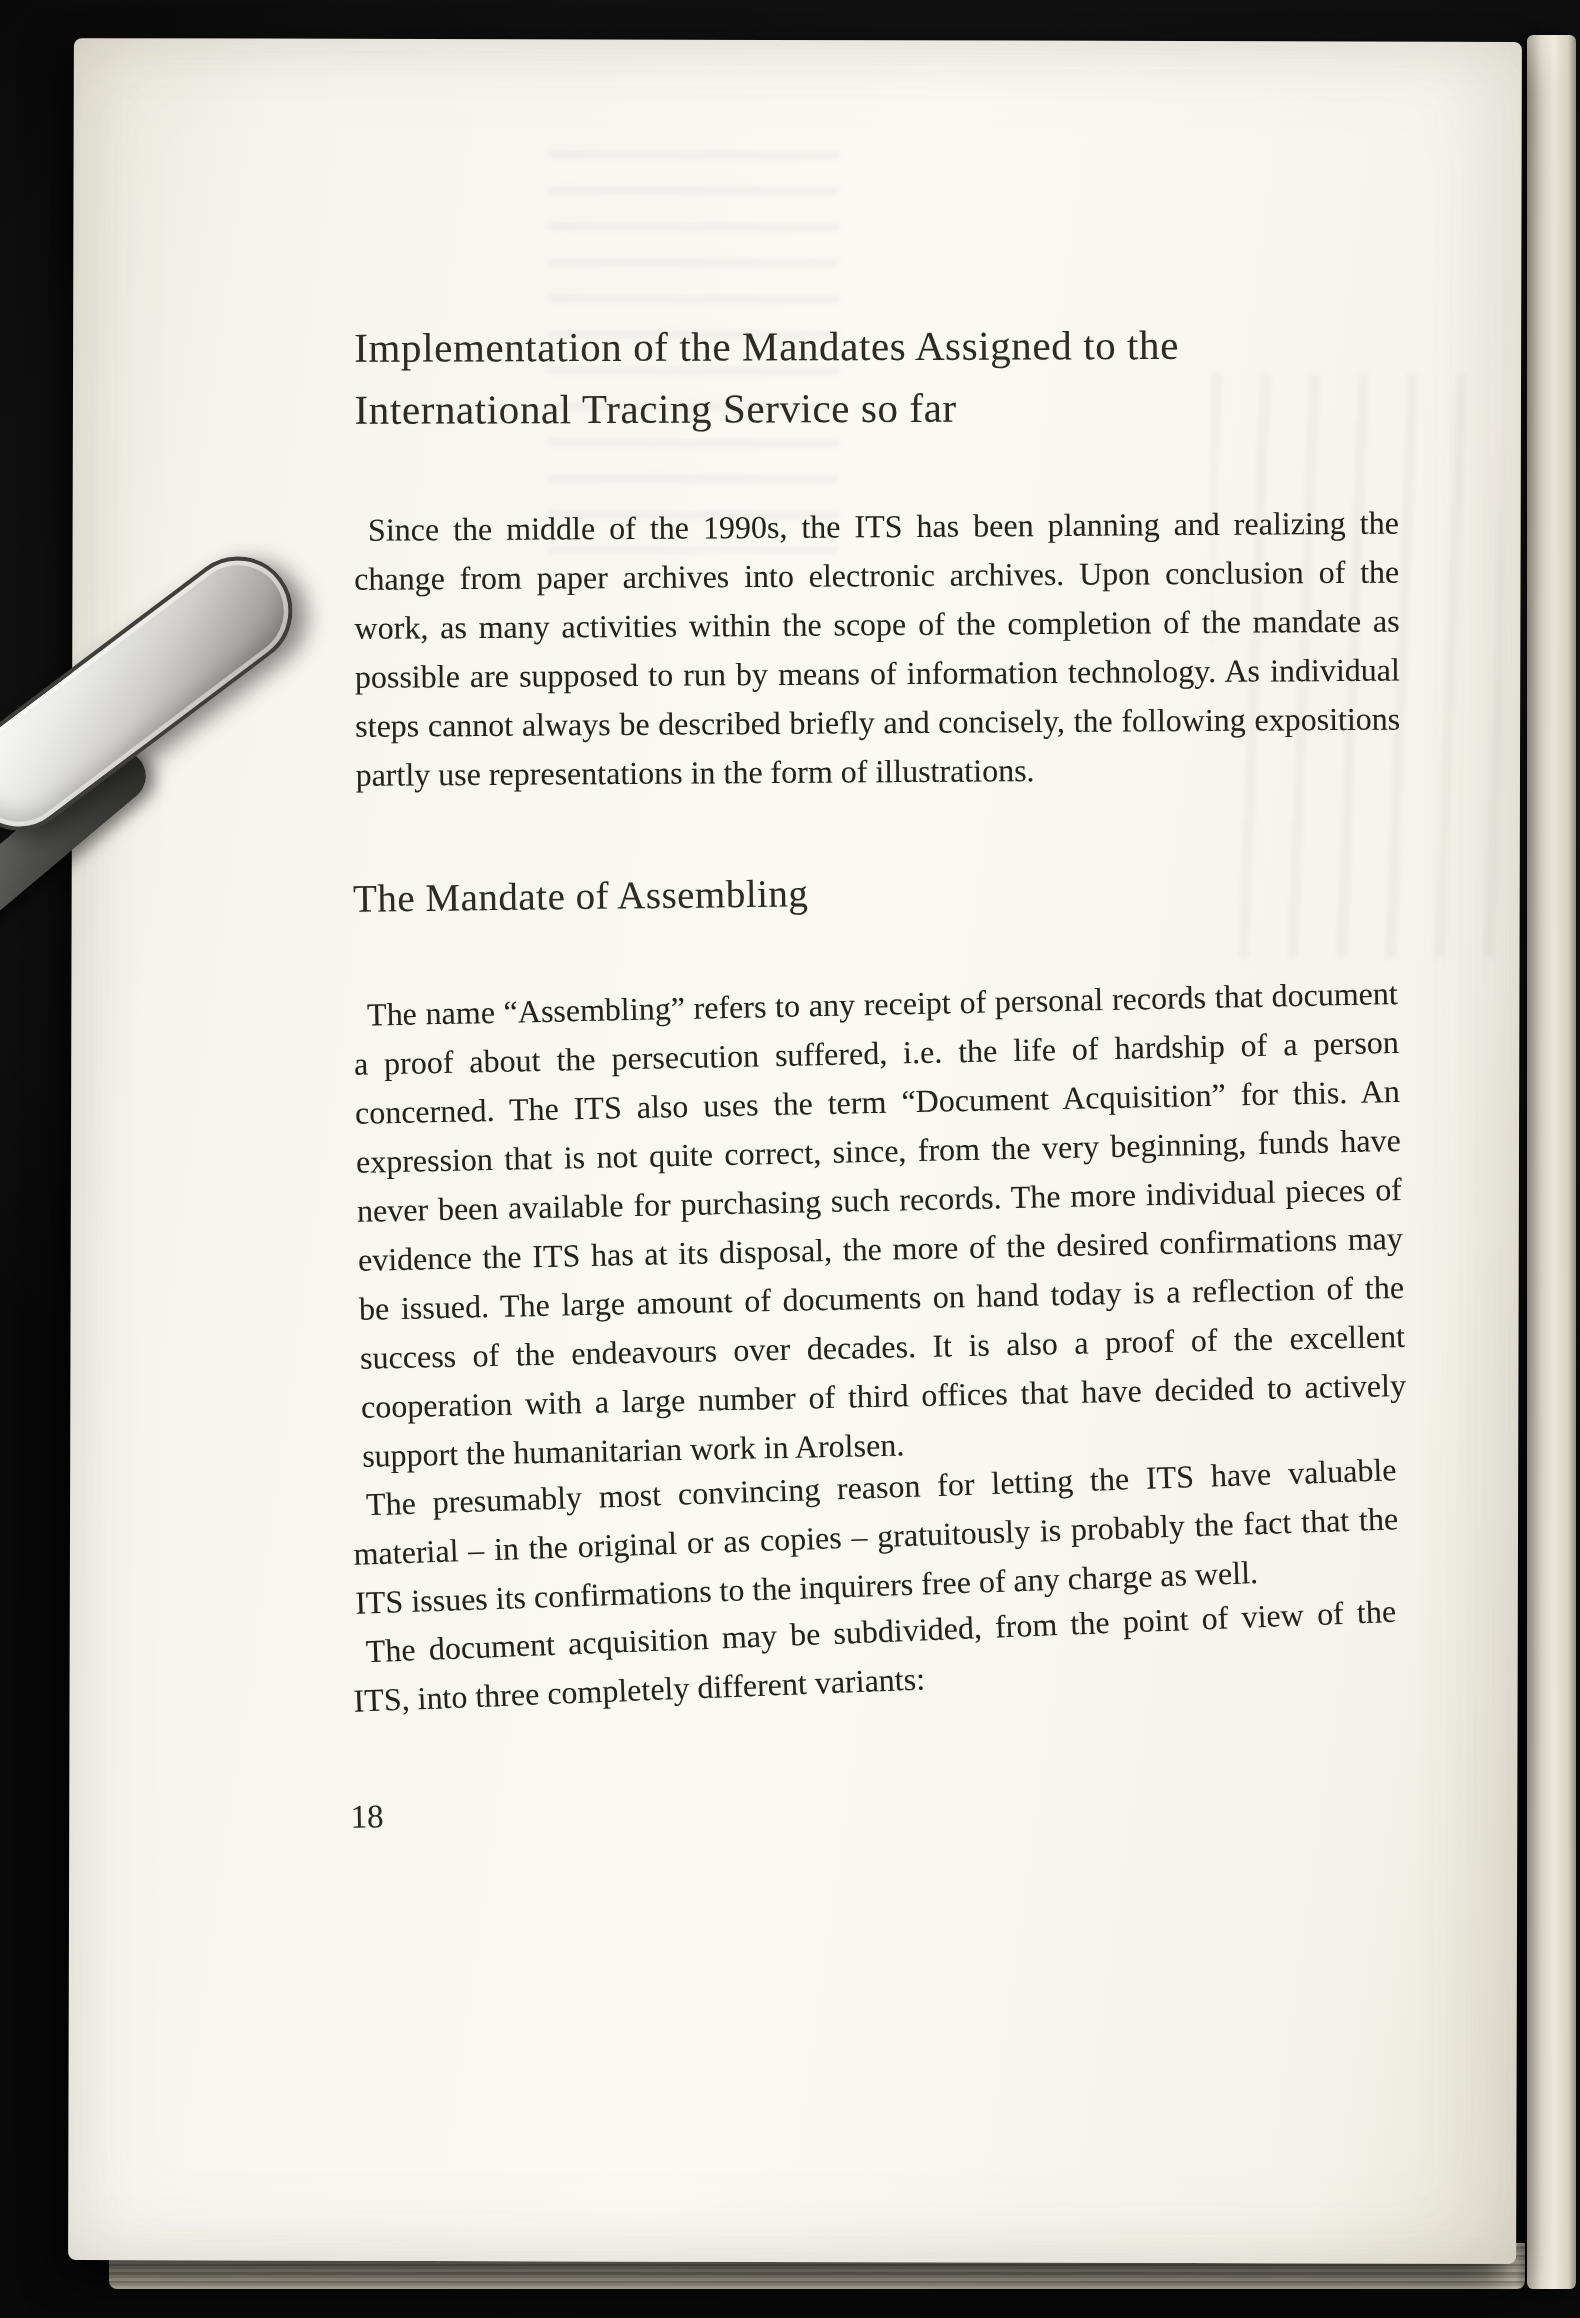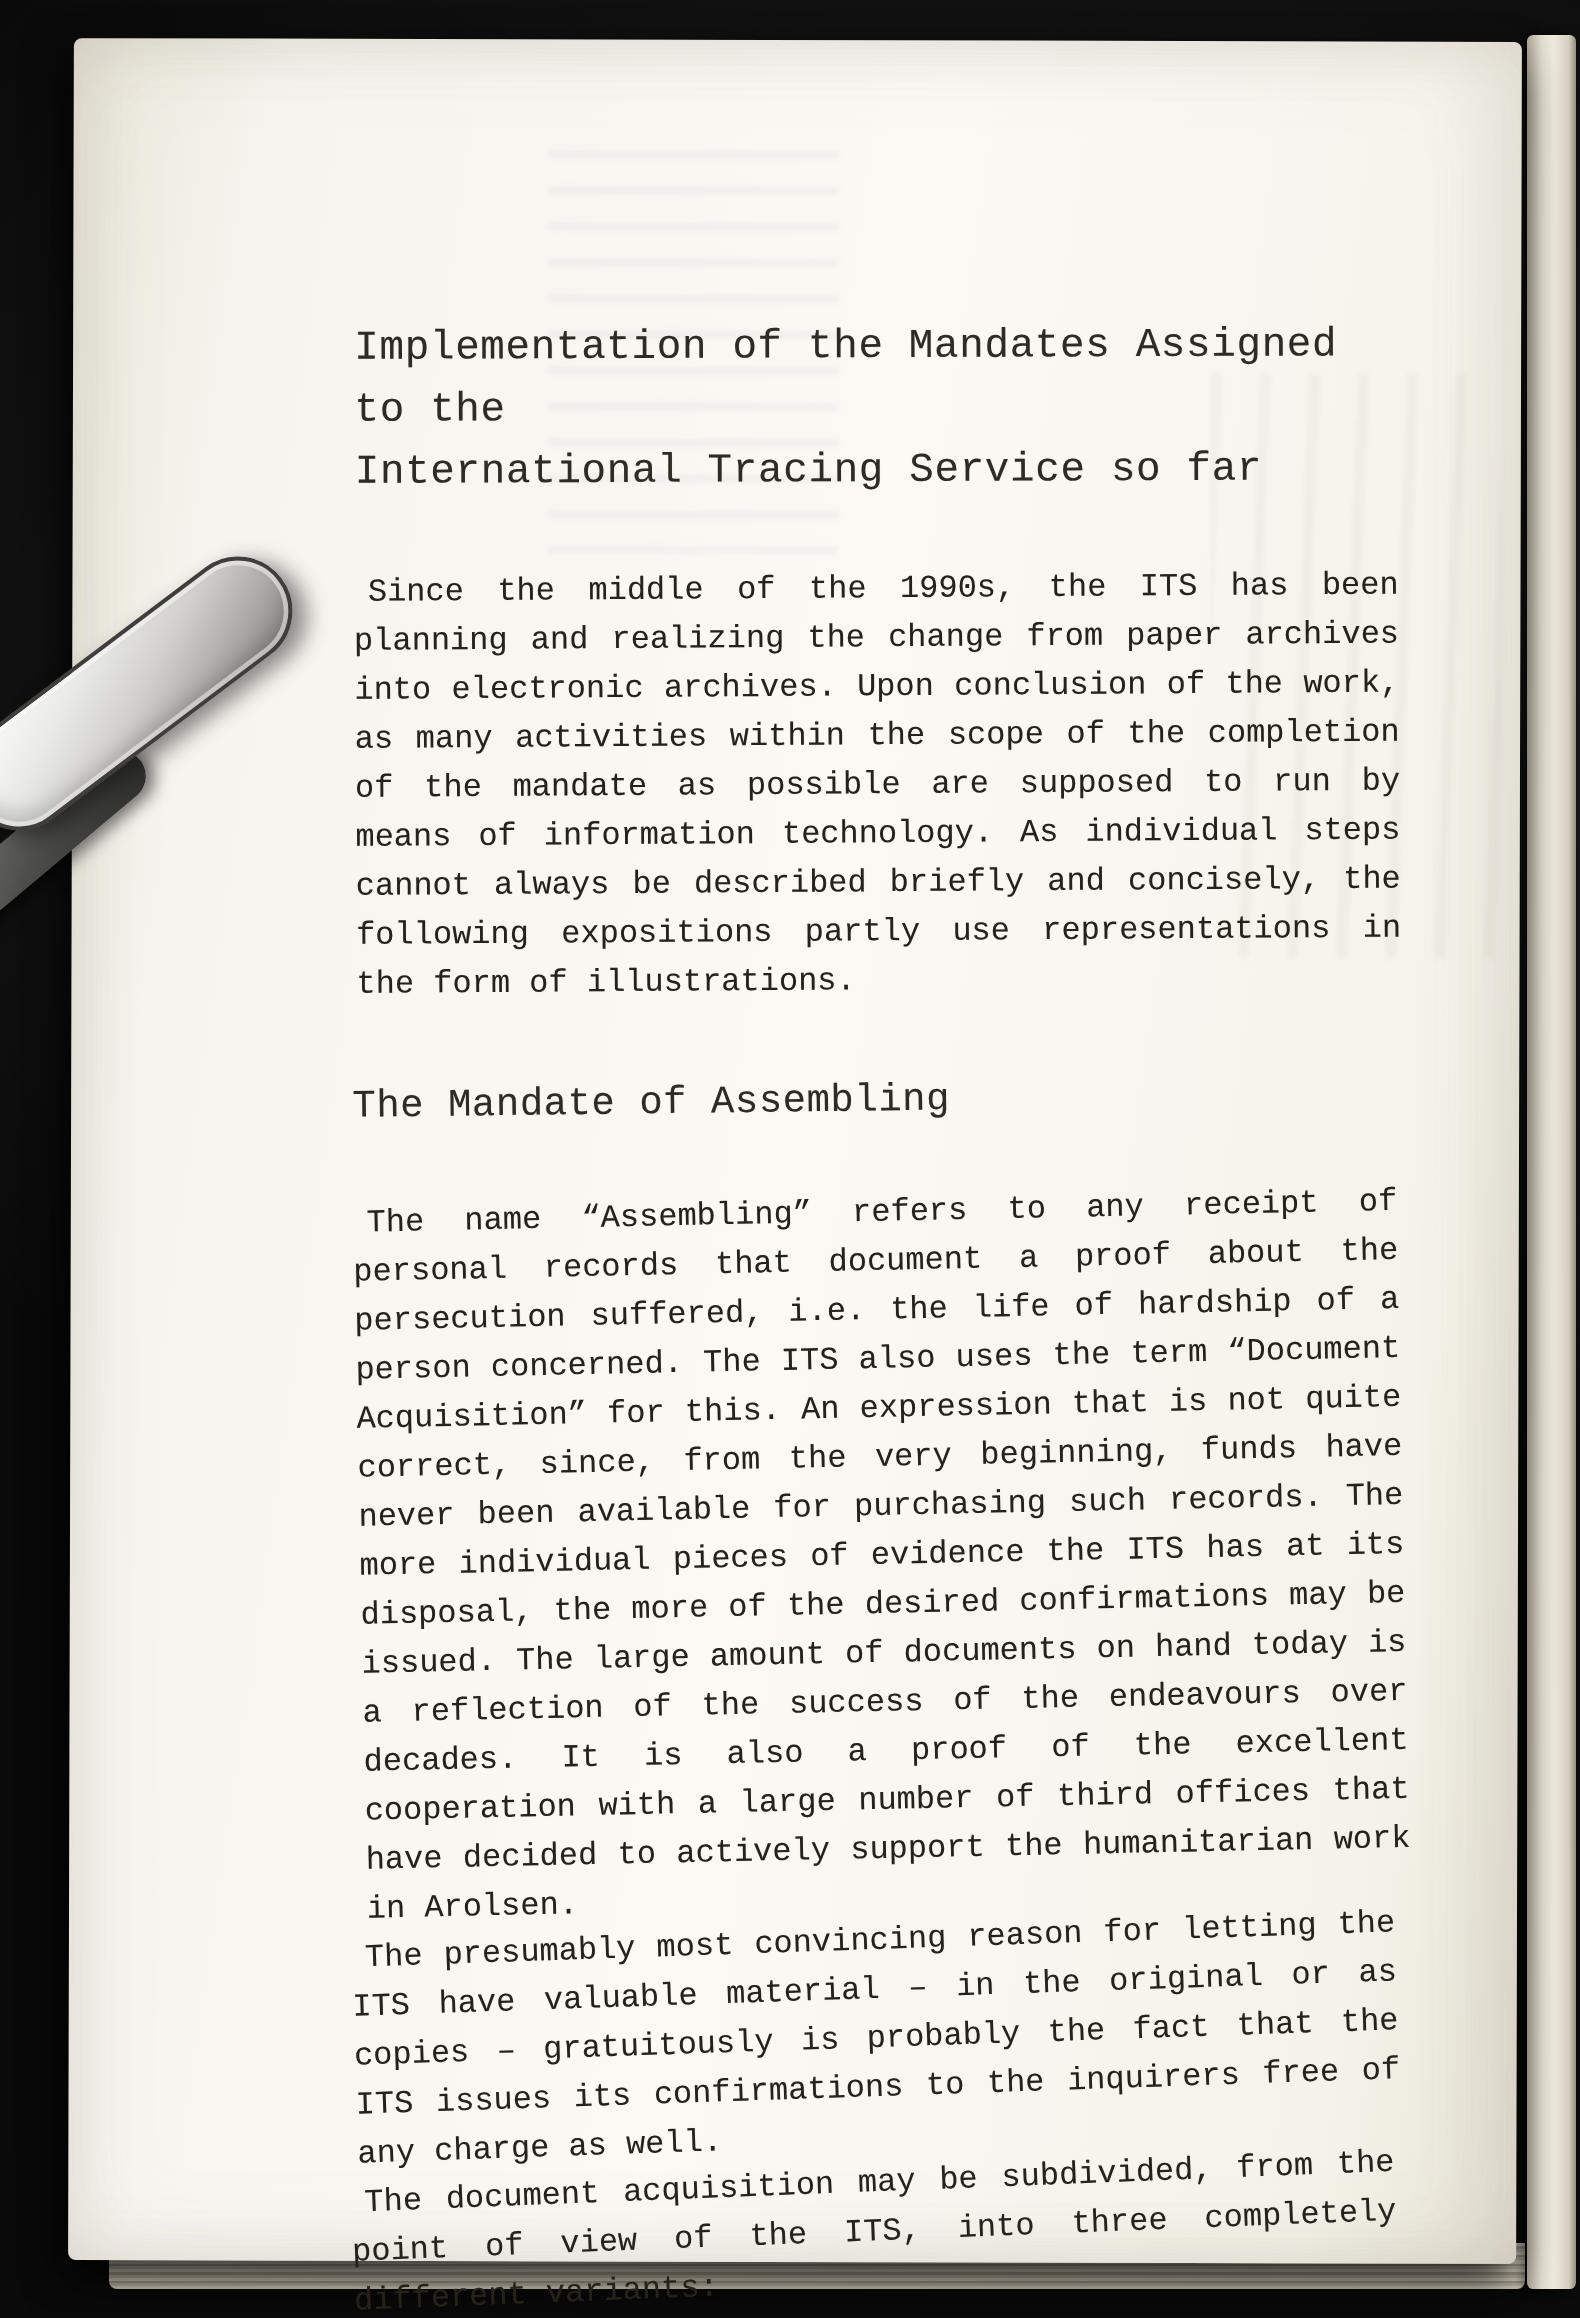--- a/index.html
+++ b/index.html
@@ -7,21 +7,20 @@
   body {
     position: relative;
     background: #0c0c0c;
     font-family: "Liberation Serif", serif;
     overflow: hidden;
   }
   .scene {
     position: absolute; inset: 0; overflow: hidden;
     background:
       radial-gradient(1343px 948px at 62% 28%, #242424 0%, #171717 45%, #0a0a0a 100%);
-    font-family: Liberation Mono, monospace;
   }
   
   .page-stack {
     position: absolute; left: 109px; top: 2243px; width: 1416px; height: 46px;
     border-radius: 0 0 8px 8px;
     background:
       repeating-linear-gradient(180deg, #d8d2c3 0 3.2px, #aaa292 3.2px 5.5px, #c4bcab 5.5px 8.7px),
       linear-gradient(180deg, #cfc8b8, #6d6557);
   }
   

